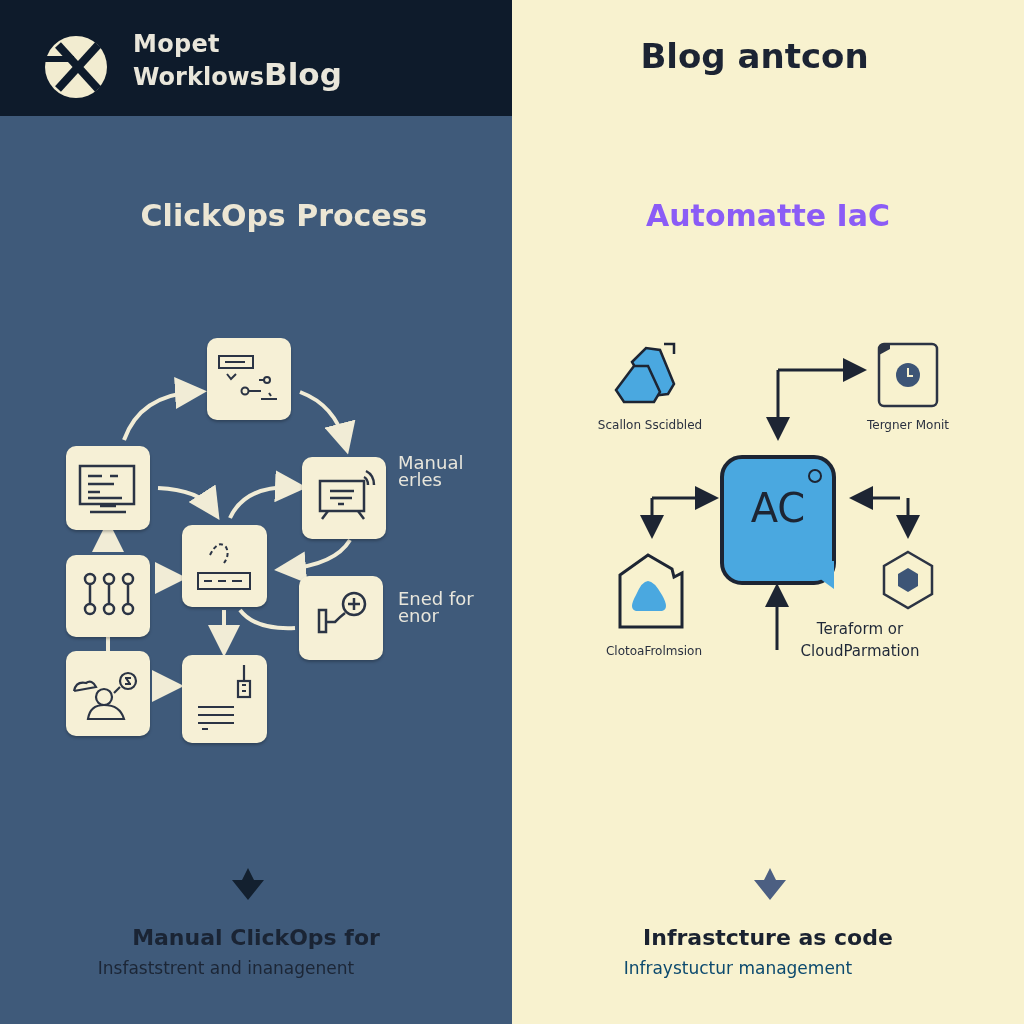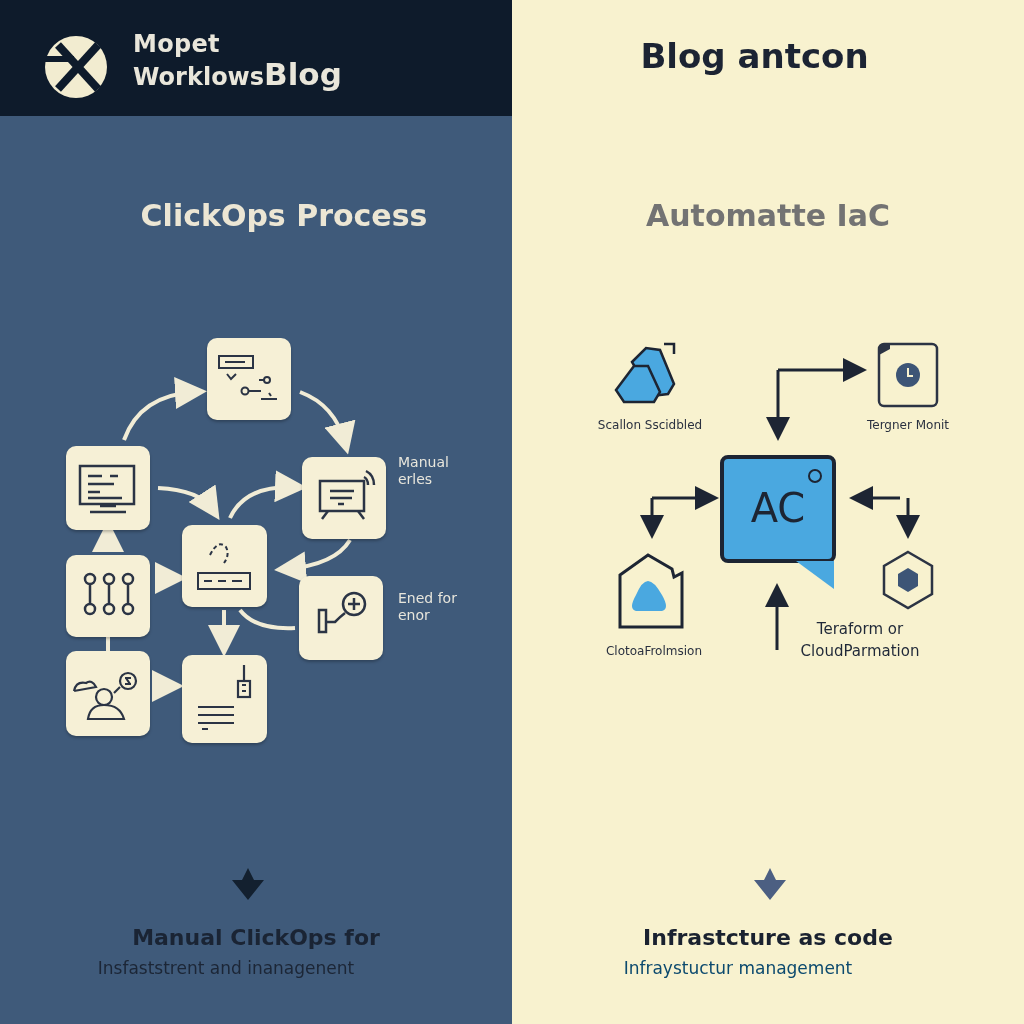--- a/index.html
+++ b/index.html
@@ -7,24 +7,24 @@
   .left { position:absolute; left:0; top:0; width:512px; height:1024px; background:#3f5a7a; }
   .right { position:absolute; left:512px; top:0; width:512px; height:1024px; background:#f8f2cf; }
   .header-left { position:absolute; left:0; top:0; width:512px; height:116px; background:#0e1b2b; }
   .logo { position:absolute; left:44px; top:35px; width:64px; height:64px; }
   .brand1 { position:absolute; left:133px; top:30px; color:#e9e6da; font-size:24px; font-weight:bold; letter-spacing:0.3px; }
   .brand2 { position:absolute; left:133px; top:56px; color:#e9e6da; font-size:24px; font-weight:bold; }
   .brand2 .blog { font-size:31px; margin-left:0; }
   .header-right-title { position:absolute; left:512px; width:469px; top:36px; text-align:center; font-size:34px; font-weight:bold; color:#1c2433;padding-left:8px; }
   .panel-title { position:absolute; width:512px; text-align:center; top:198px; font-size:30px; font-weight:bold; }
   .pt-left { left:0; color:#ece6d4;padding-left:28px; }
-  .pt-right { left:512px; color:#737373; }
+  .pt-right { left:512px; color:#8b5cf6; }
   .node { position:absolute; background:#f6f0d6; border-radius:10px; box-shadow:0 2px 3px rgba(0,0,0,0.25); }
   .node svg { position:absolute; left:0; top:0; }
-  .lbl-left { position:absolute; color:#e8e6dc; font-size:14px; line-height:17px; }
+  .lbl-left { position:absolute; color:#e8e6dc; font-size:18px; line-height:17px; }
   .lbl-right { position:absolute; color:#2a3140; font-size:12px; text-align:center; }
   .lbl-right-strong { position:absolute; color:#1f2838; font-size:15px; text-align:center; line-height:22px; }
   .footer-title { position:absolute; width:512px; text-align:center; font-weight:bold; font-size:22px; }
   .footer-sub { position:absolute; width:452px; text-align:center; font-size:17px; }
   .overlay-svg { position:absolute; left:0; top:0; pointer-events:none; }
 </style>
 </head>
 <body>
 
 <div class="left"></div>
@@ -206,21 +206,21 @@
 <div class="lbl-right" style="left:580px;top:418px;width:140px;">Scallon Sscidbled</div>
 
 <svg style="position:absolute;left:876px;top:341px;" width="64" height="68" viewBox="0 0 64 68">
   <rect x="3" y="3" width="58" height="62" rx="5" fill="none" stroke="#2c3444" stroke-width="2.5"></rect>
   <path d="M3 14 L3 5 Q6 2 14 2 L14 8 Z" fill="#2c3444"></path>
   <circle cx="32" cy="34" r="12" fill="#3d5576"></circle>
   <path d="M32 27 L32 35 L37 35" stroke="#f8f2cf" stroke-width="2" fill="none"></path>
 </svg>
 <div class="lbl-right" style="left:838px;top:418px;width:140px;">Tergner Monit</div>
 
-<div style="position:absolute;left:720px;top:455px;width:116px;height:108px;background:#4aa8e0;border:4px solid #1d2533;border-radius:8px;box-sizing:border-box;">
+<div style="position:absolute;left:720px;top:455px;width:116px;height:130px;background:#4aa8e0;border:4px solid #1d2533;border-radius:22px;box-sizing:border-box;">
   <div style="position:absolute;left:0;right:0;top:26px;text-align:center;font-size:40px;color:#1d2533;">AC</div>
   <div style="position:absolute;right:10px;top:10px;width:10px;height:10px;border:2.5px solid #1d2533;border-radius:50%;"></div>
 </div>
 <svg style="position:absolute;left:796px;top:561px;" width="40" height="30" viewBox="0 0 40 30">
   <path d="M0 0 L38 0 L38 28 Z" fill="#4aa8e0"></path>
 </svg>
 
 <svg style="position:absolute;left:616px;top:551px;" width="72" height="78" viewBox="0 0 72 78">
   <path d="M4 24 L32 4 L56 18 L58 26 L66 22 L66 76 L4 76 Z" fill="none" stroke="#1d2533" stroke-width="3"></path>
   <path d="M32 30 Q38 30 46 44 Q54 58 46 60 L20 60 Q12 58 20 44 Q26 30 32 30 Z" fill="#4aa8e0"></path>

